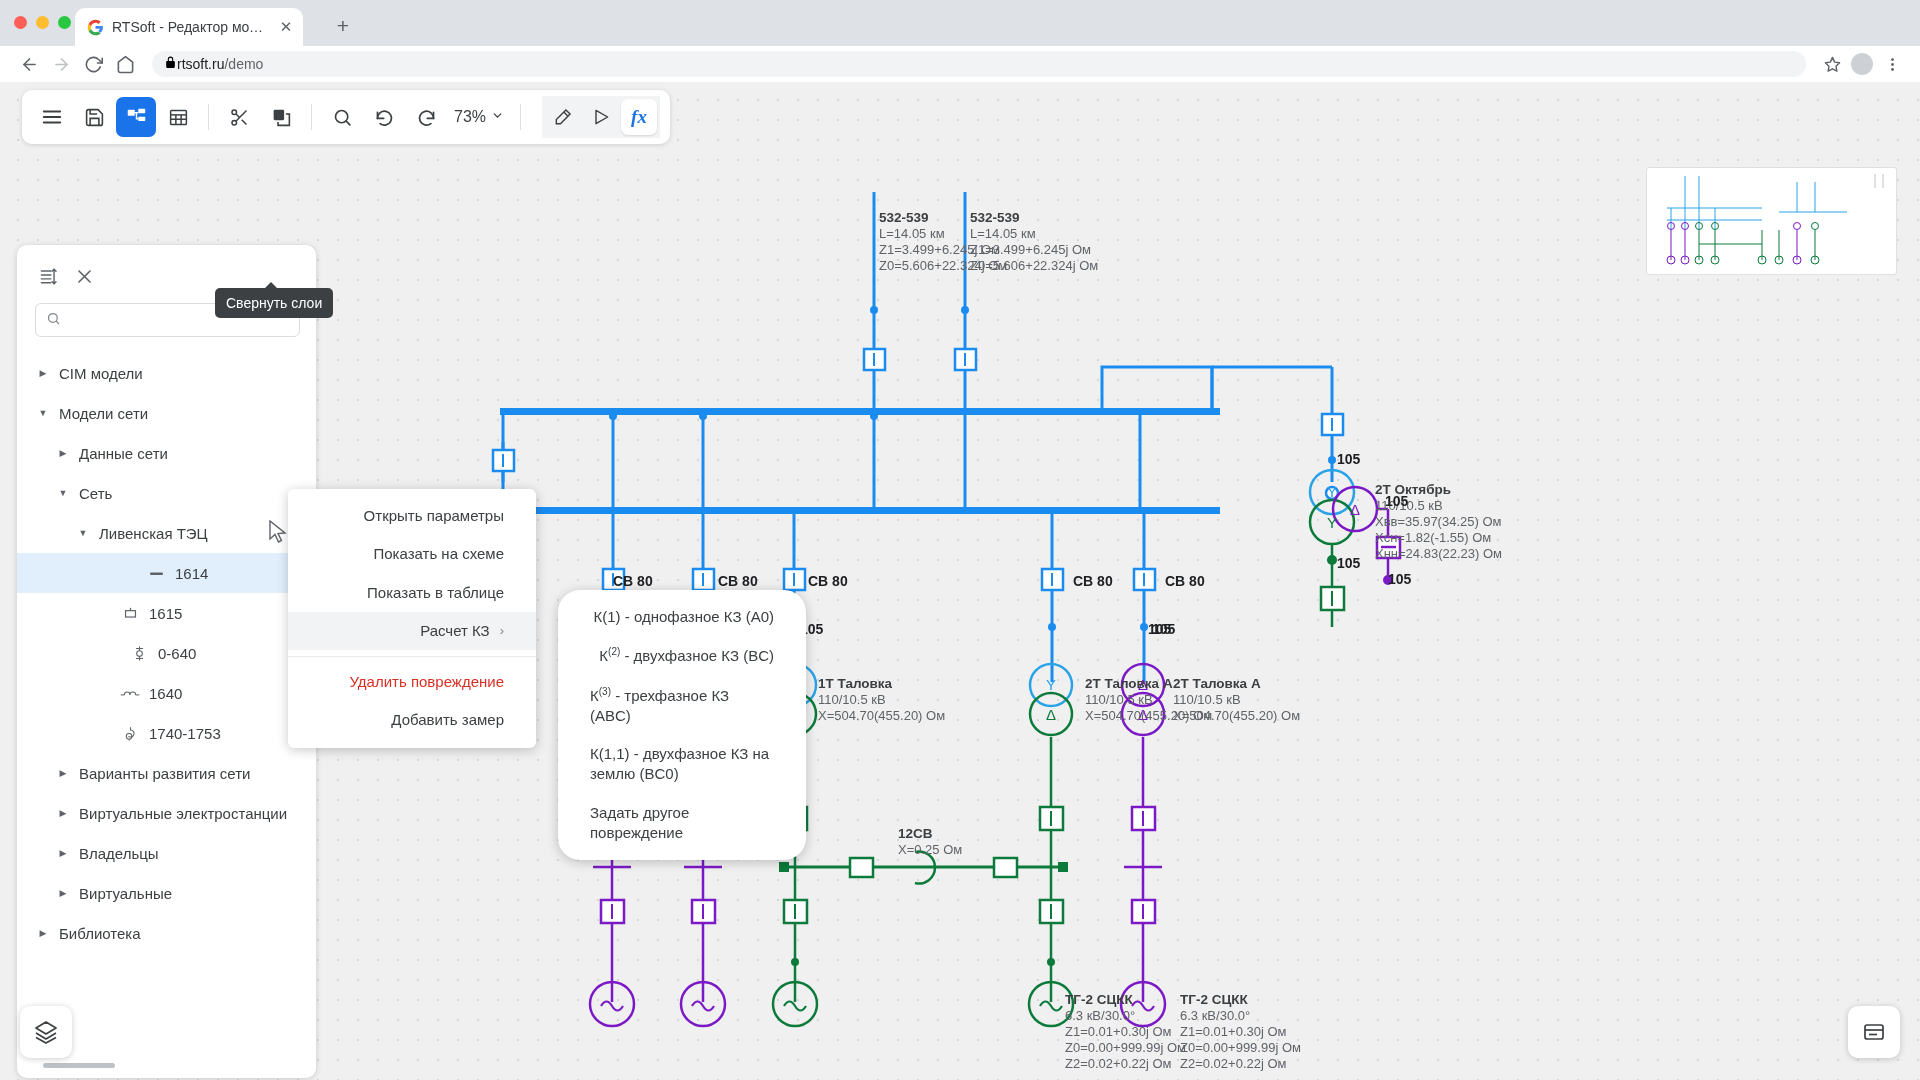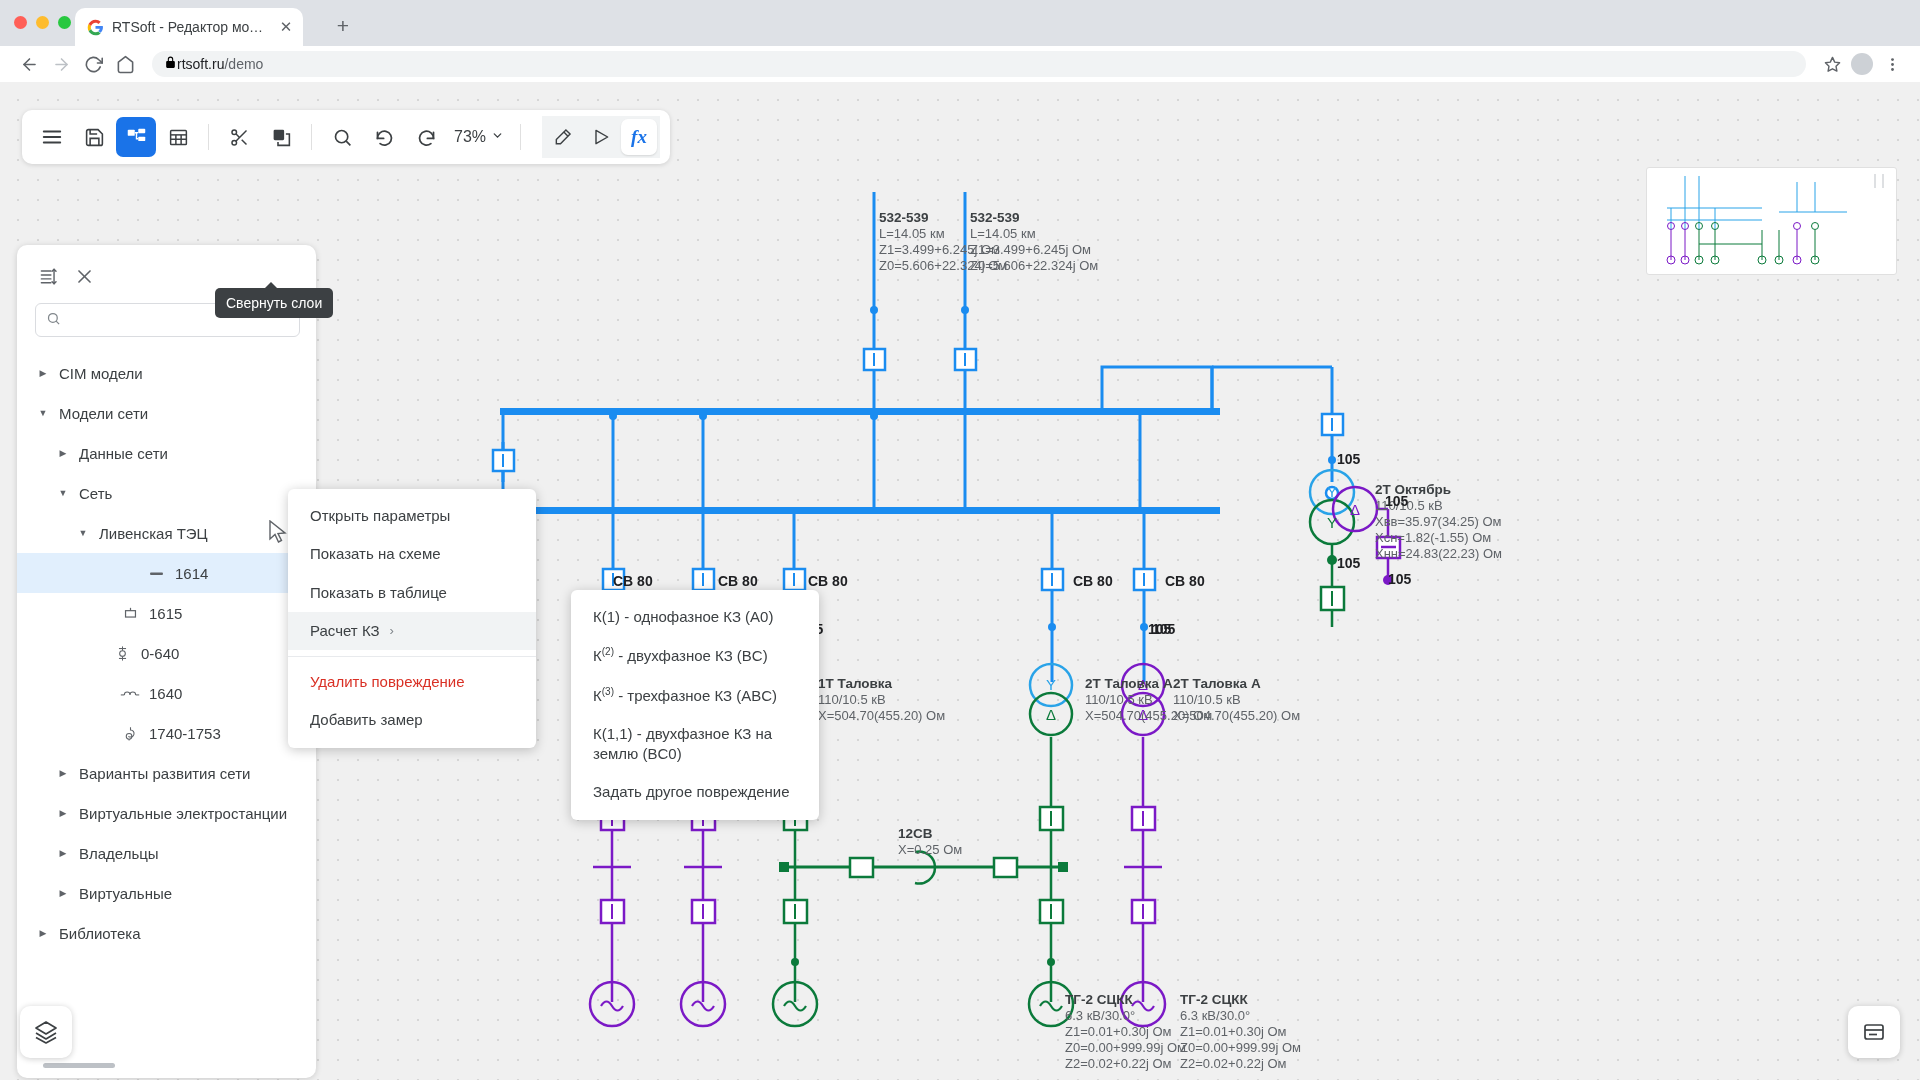--- a/index.html
+++ b/index.html
@@ -45,21 +45,21 @@
   .canvas {
     position: absolute; inset: 0;
     background-color: #f0f0f0;
     background-image: radial-gradient(circle, #d6d6d6 1px, transparent 1.2px);
     background-size: 20px 20px;
     background-position: 8px 8px;
   }
 
   
   .toolbar {
-    position: absolute; left: 22px; top: 28px; height: 54px;
+    position: absolute; left: 22px; top: 8px; height: 54px;
     background: #fff; border-radius: 10px; box-shadow: 0 1px 5px rgba(0,0,0,.14);
     display: flex; align-items: center; padding: 0 10px; gap: 2px; z-index: 40;
   }
   .tb { width: 40px; height: 40px; border-radius: 7px; display: flex; align-items: center; justify-content: center; color: #3c4043; cursor: pointer; }
   .tb.active { background: #1a73e8; color: #fff; }
   .tb-sep { width: 1px; height: 26px; background: #e0e0e0; margin: 0 8px; }
   .zoom-sel { display: flex; align-items: center; gap: 5px; font-size: 16px; color: #3c4043; padding: 0 6px; cursor: pointer; }
   .tool-group { display: flex; align-items: center; background: #f1f3f4; border-radius: 0; padding: 3px; margin-left: 11px; gap: 2px; }
   .tool-group .tb { width: 36px; height: 36px; }
   .tool-group .tb.sel { background: #fff; box-shadow: 0 1px 2px rgba(0,0,0,.12); color: #1a73e8; }
@@ -95,24 +95,24 @@
     content: ""; position: absolute; top: -6px; left: 50px; border: 6px solid transparent;
     border-top: none; border-bottom-color: #3c4043;
   }
 
   
   .ctx {
     position: absolute; background: #fff; border-radius: 6px; box-shadow: 0 2px 12px rgba(0,0,0,.22);
     padding: 8px 0; z-index: 70; min-width: 248px;
   }
   .ctx-main { left: 288px; top: 407px; width: 248px; }
-  .ctx-sub  { left: 571px; top: 508px; width: 248px; }
+  .ctx-sub  { left: 558px; top: 508px; width: 248px; border-radius: 22px; }
   .ctx-item {
-    padding: 9px 22px; font-size: 15px; color: #3c4043; cursor: pointer;
-    display: flex; align-items: center; justify-content: flex-start; gap: 10px; line-height: 1.35;
+    padding: 9px 32px; font-size: 15px; color: #3c4043; cursor: pointer;
+    display: flex; align-items: center; justify-content: flex-end; gap: 10px; line-height: 1.35;
   }
   .ctx-item.hl { background: #f1f3f4; }
   .ctx-item.danger { color: #d93025; }
   .ctx-sep { height: 1px; background: #e8eaed; margin: 6px 0; }
   .ctx-arrow { color: #80868b; font-size: 13px; }
   .sup { font-size: 10px; vertical-align: super; }
 
   
   .minimap {
     position: absolute; right: 23px; top: 85px; width: 251px; height: 108px;
@@ -586,21 +586,21 @@
         <div class="tnode" style="padding-left: 78px;">
           <span class="caret empty">▶</span>
           <span class="leaf-ic">
             <svg width="17" height="17" viewBox="0 0 24 24" fill="none" stroke="currentColor" stroke-width="1.7">
               <rect x="5" y="8" width="14" height="9"></rect>
               <line x1="12" y1="4" x2="12" y2="8"></line>
             </svg>
           </span>
           <span>1615</span>
         </div>
-        <div class="tnode" style="padding-left: 70px;">
+        <div class="tnode" style="padding-left: 70px; margin-left: 17px;">
           <span class="caret empty">▶</span>
           <span class="leaf-ic">
             <svg width="17" height="17" viewBox="0 0 24 24" fill="none" stroke="currentColor" stroke-width="1.5">
               <circle cx="12" cy="12" r="4"></circle>
               <line x1="12" y1="2" x2="12" y2="8"></line>
               <line x1="12" y1="16" x2="12" y2="22"></line>
               <line x1="7" y1="5" x2="17" y2="5"></line>
               <line x1="7" y1="19" x2="17" y2="19"></line>
             </svg>
           </span>

